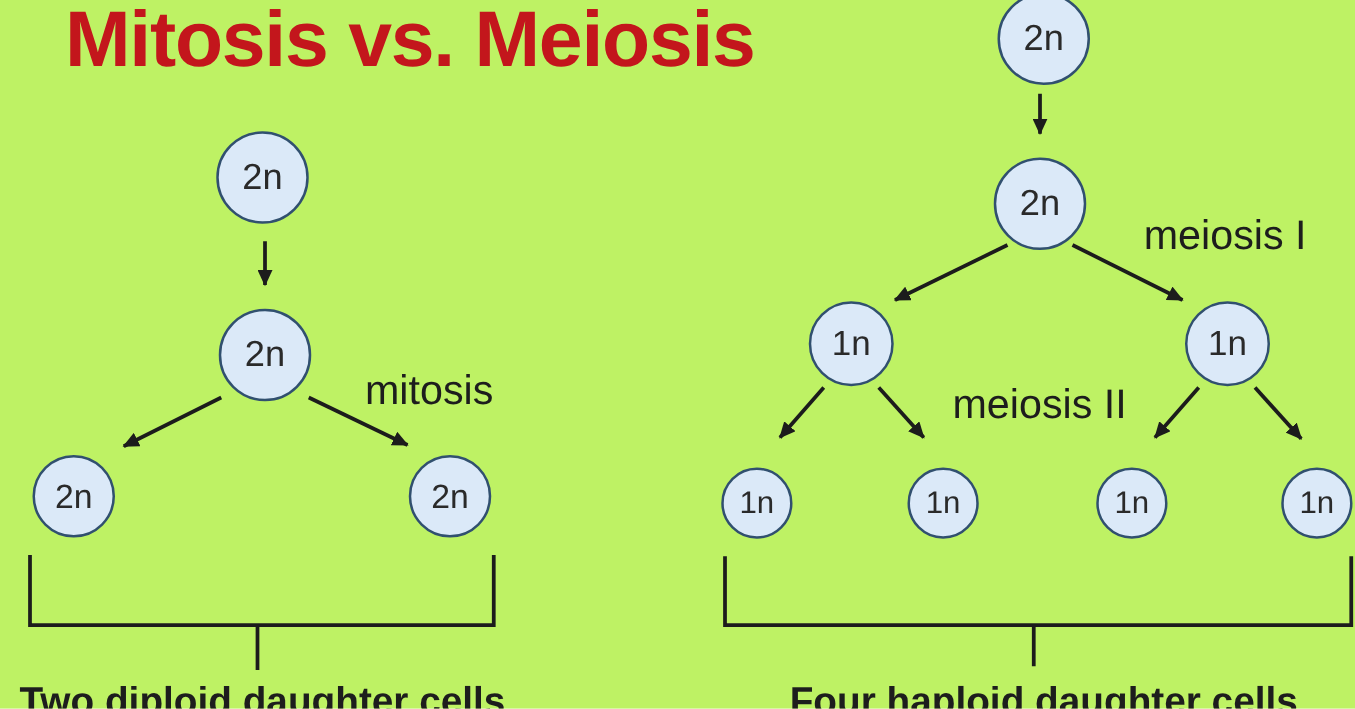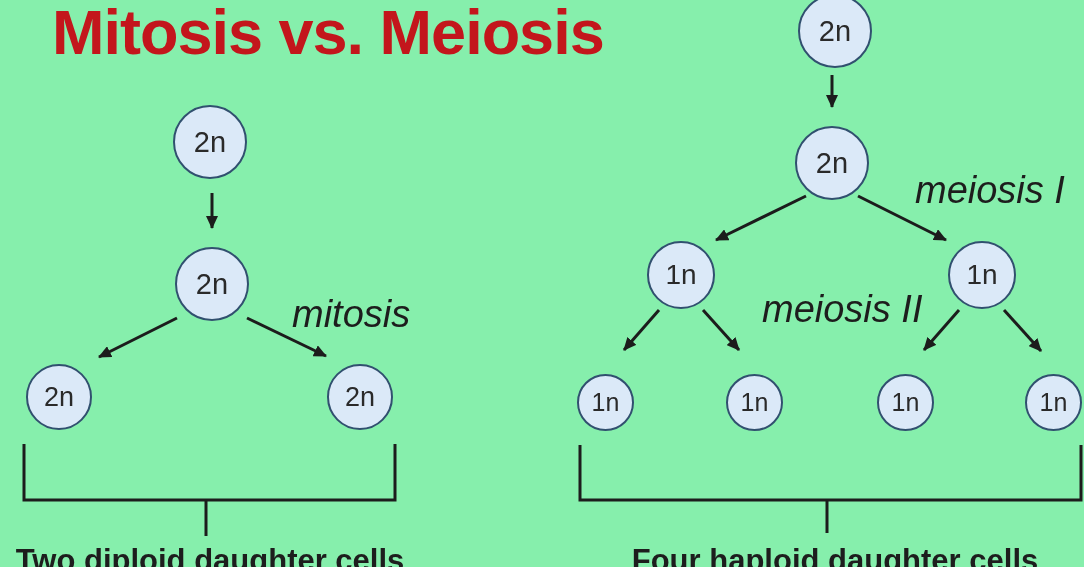--- a/index.html
+++ b/index.html
@@ -1,21 +1,21 @@
 <!DOCTYPE html>
 <html style="--title-color: #c3161c; --cell-fill: #dbe9f8; --cell-stroke: #31506f; --line-color: #1c1c1c; --text-color: #1d1d1d;"><head>
 <meta charset="utf-8">
 <style>
   html, body { margin: 0; padding: 0; background: #ffffff; }
   .stage {
     position: relative;
     width: 1084px;
     height: 567px;
     overflow: hidden;
-    background: #86efac;
+    background: #bef264;
     font-family: "Liberation Sans", sans-serif;
   }
   .page-title {
     position: absolute;
     left: 52px;
     top: -4px;
     margin: 0;
     font-size: 63px;
     font-weight: 700;
     letter-spacing: -1px;
@@ -45,22 +45,21 @@
     justify-content: center;
     color: #2a2a2a;
     white-space: nowrap;
   }
   .cell.lg { width: 74px; height: 74px; font-size: 29px; }
   .cell.md { width: 68px; height: 68px; font-size: 28px; }
   .cell.sm { width: 66px; height: 66px; font-size: 27px; }
   .cell.xs { width: 57px; height: 57px; font-size: 25px; }
   .process-label {
     position: absolute;
-    font-style: italic;
-    font-size: 38px;
+    font-size: 33px;
     color: var(--text-color, #1d1d1d);
     white-space: nowrap;
   }
   .caption {
     position: absolute;
     top: 543px;
     font-size: 31px;
     font-weight: 700;
     color: var(--text-color, #1d1d1d);
     text-align: center;
@@ -107,16 +106,16 @@
   <div class="cell lg" style="left:798px; top:-6px;">2n</div>
   <div class="cell lg" style="left:795px; top:126px;">2n</div>
   <div class="cell md" style="left:647px; top:241px;">1n</div>
   <div class="cell md" style="left:948px; top:241px;">1n</div>
   <div class="cell xs" style="left:577px; top:374px;">1n</div>
   <div class="cell xs" style="left:726px; top:374px;">1n</div>
   <div class="cell xs" style="left:877px; top:374px;">1n</div>
   <div class="cell xs" style="left:1025px; top:374px;">1n</div>
 
   <span class="process-label" style="left:915px; top:169px;">meiosis I</span>
-  <span class="process-label" style="left:762px; top:288px;">meiosis II</span>
+  <span class="process-label" style="left:762px; top:304px;">meiosis II</span>
   <div class="caption" style="left:560px; width:550px;">Four haploid daughter cells</div>
 
 </div>
 
 </body></html>

